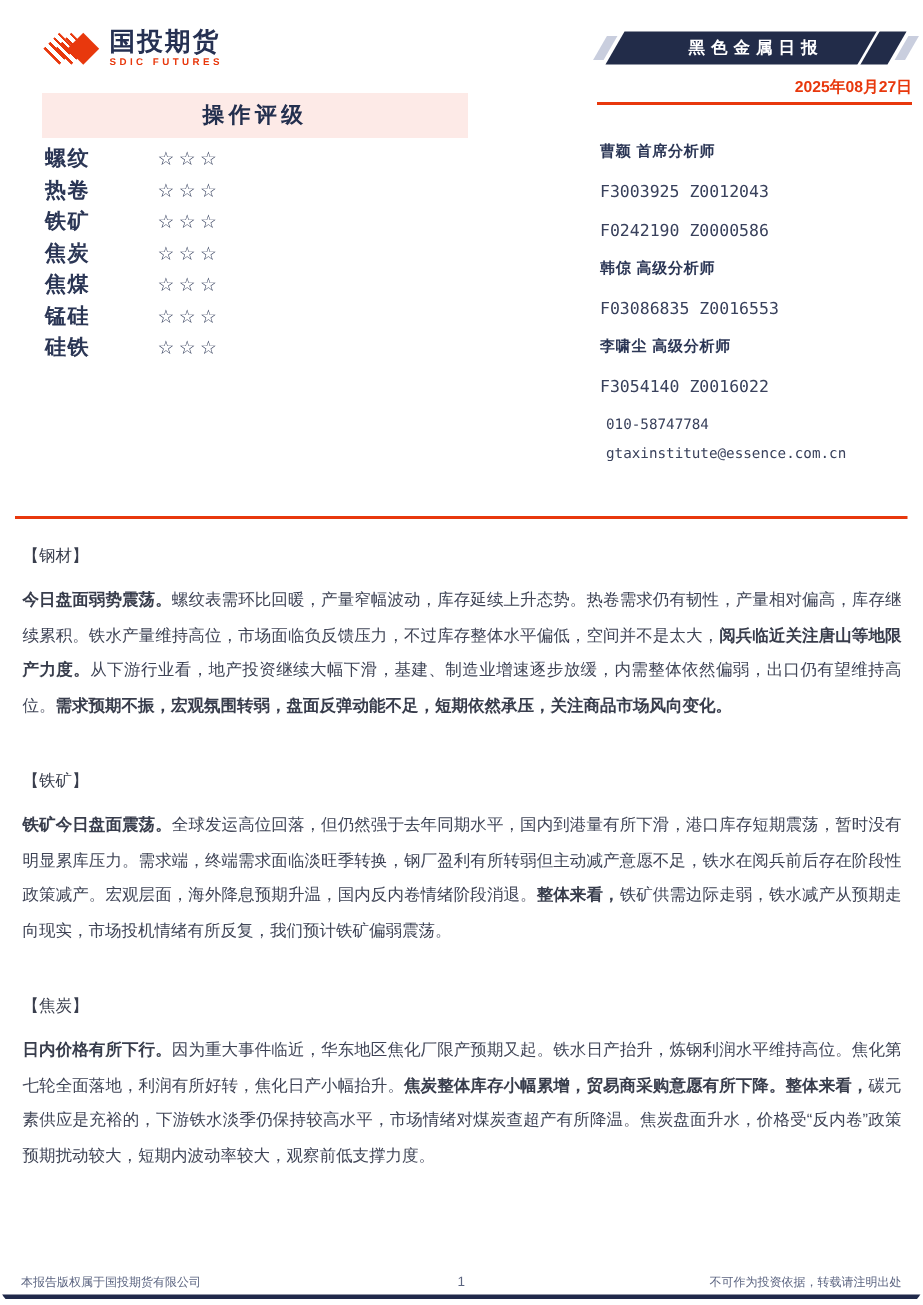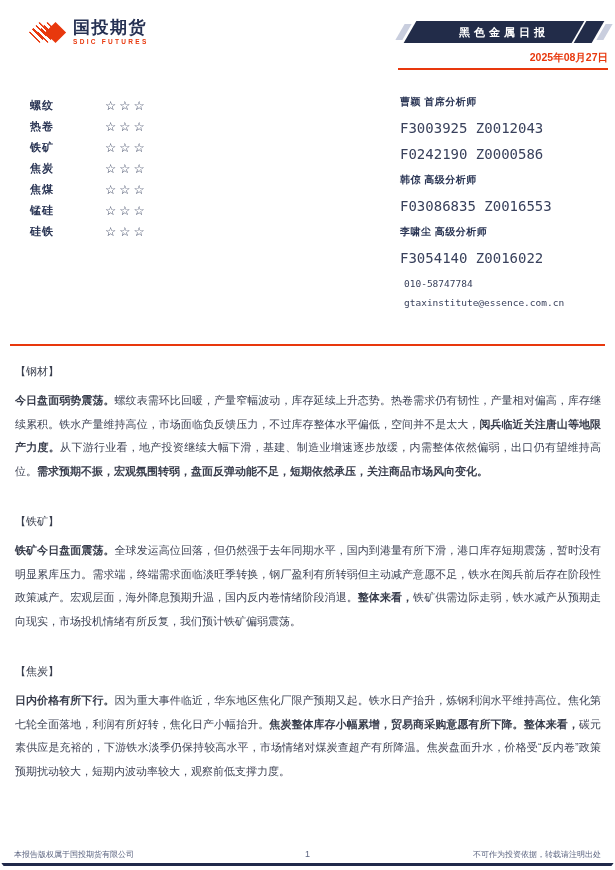--- a/index.html
+++ b/index.html
@@ -27,27 +27,27 @@
                letter-spacing:4px;text-align:center;line-height:22px;}
   .report-date{position:absolute;left:398px;top:51px;width:210px;text-align:right;
                color:#e8380d;font-weight:700;font-size:10.5px;}
   .date-line{position:absolute;left:398px;top:68px;width:210px;height:2px;background:#e8380d;}
 
   
   .rating-title{position:absolute;left:28px;top:62px;width:284px;height:30px;background:#fdeae7;
                 color:#232f4e;font-weight:700;font-size:14.5px;text-align:center;line-height:30px;letter-spacing:3px;}
   .ratings{position:absolute;left:30px;top:95px;width:284px;}
   .r-row{display:flex;align-items:center;height:21px;}
-  .r-name{width:75px;font-weight:700;font-size:11px;color:#2b3655;letter-spacing:1px;}
+  .r-name{width:75px;font-weight:700;font-size:14px;color:#2b3655;letter-spacing:1px;}
   .r-stars{font-size:12.5px;color:#2b3655;letter-spacing:3px;}
 
   
   .analysts{position:absolute;left:400px;top:89px;width:212px;}
   .a-name{font-weight:700;font-size:10px;color:#2b3655;height:26px;line-height:26px;letter-spacing:0.5px;}
-  .a-codes{font-family:"DejaVu Sans Mono",monospace;font-size:14px;color:#39415c;height:26px;line-height:26px;}
+  .a-codes{font-family:"DejaVu Sans Mono",monospace;font-size:11px;color:#39415c;height:26px;line-height:26px;}
   .contact{margin-top:3px;padding-left:4px;}
   .c-line{font-family:"DejaVu Sans Mono",monospace;font-size:9.5px;color:#39415c;height:19px;line-height:19px;}
 
   
   .divider{position:absolute;left:10px;top:344px;width:595px;height:2px;background:#e8380d;}
 
   
   .content{position:absolute;left:15px;top:360px;width:586px;}
   .sec{margin-bottom:27px;}
   .sec-title{font-weight:400;font-size:11px;color:#3a3f4e;line-height:23px;margin-bottom:6px;}
@@ -81,20 +81,21 @@
   <div class="banner">
     <span class="banner-acc l"></span>
     <span class="banner-acc r"></span>
     <span class="banner-main"></span>
     <span class="banner-slash"></span>
     <span class="banner-text">黑色金属日报</span>
   </div>
   <div class="report-date">2025年08月27日</div>
   <div class="date-line"></div>
 
+  <div class="rating-title">操作评级</div>
   <div class="ratings">
 
       <div class="r-row">
         <span class="r-name">螺纹</span>
         <span class="r-stars">☆☆☆</span>
       </div>
 
       <div class="r-row">
         <span class="r-name">热卷</span>
         <span class="r-stars">☆☆☆</span>

